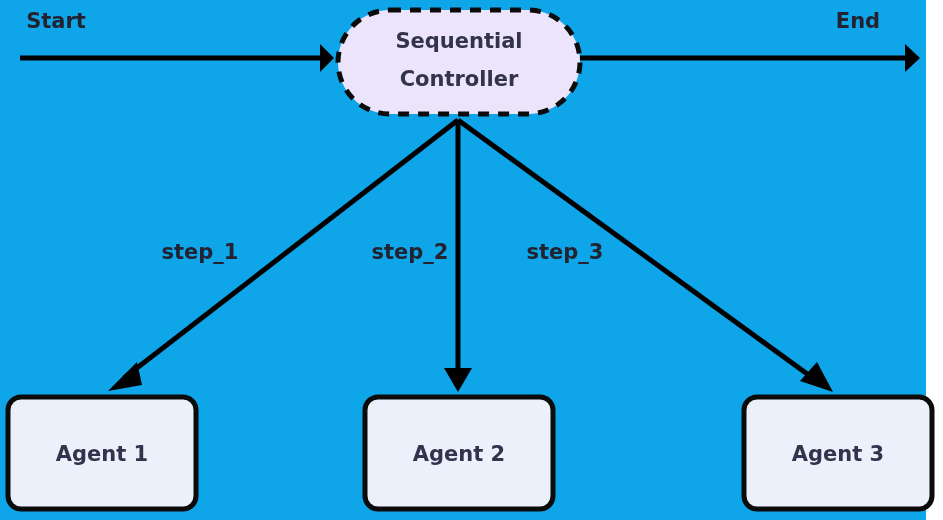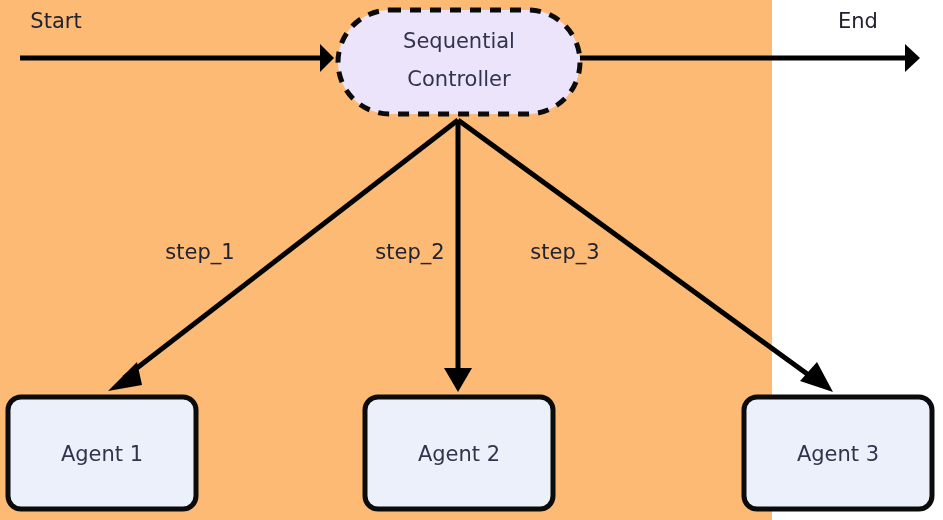--- a/index.html
+++ b/index.html
@@ -8,23 +8,24 @@
     background: #ffffff;
   }
   body {
     width: 943px;
     height: 520px;
     overflow: hidden;
     font-family: "DejaVu Sans", "Liberation Sans", sans-serif;
   }
   #diagram-root {
     position: relative;
-    width: 772px;
+    width: 926px;
     height: 520px;
-    background: #fdba74;
+    background: #0ea5e9;
+    font-weight: bold;
   }
   #diagram-svg {
     position: absolute;
     top: 0;
     left: 0;
     width: 943px;
     height: 520px;
     display: block;
   }
   .node-label {

